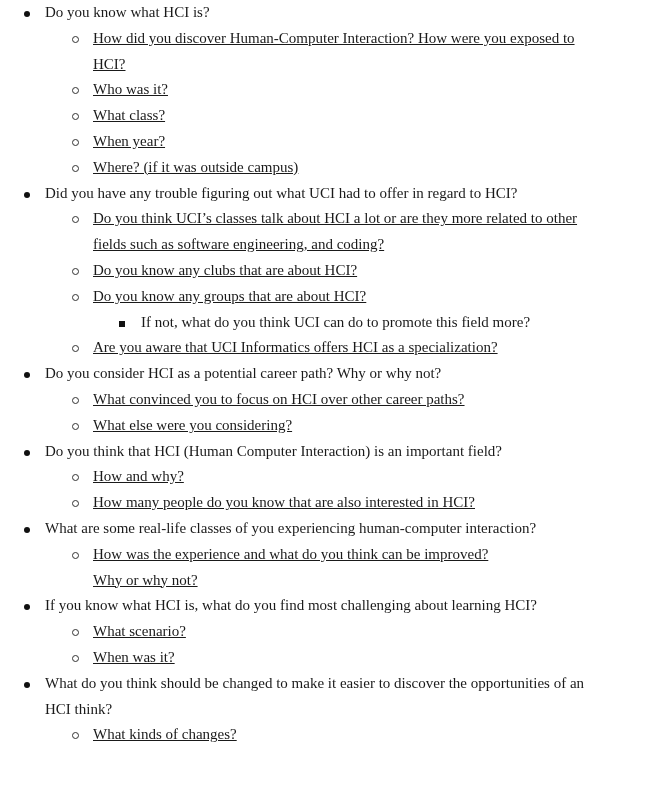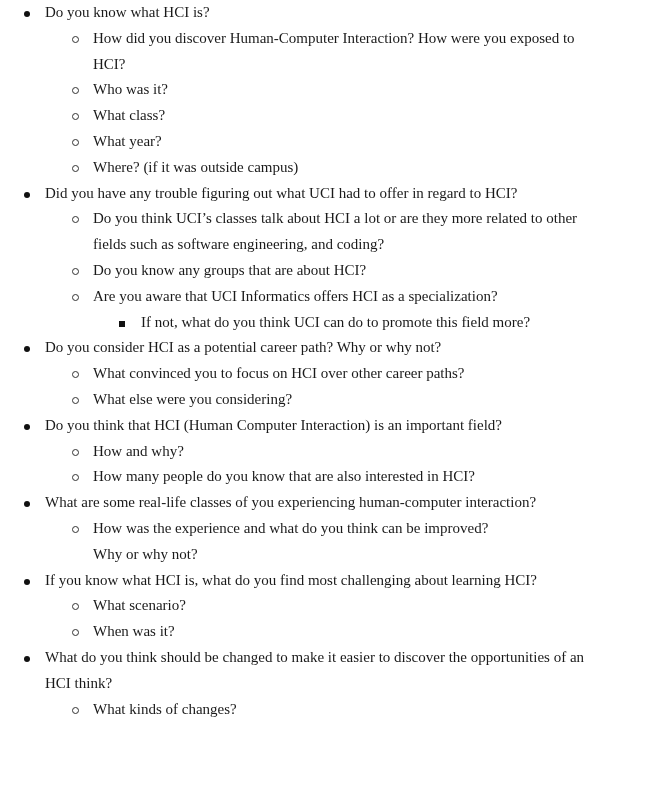--- a/index.html
+++ b/index.html
@@ -11,21 +11,21 @@
   .doc { position: relative; }
   .line {
     position: relative; height: 25.8px; line-height: 25.8px;
     white-space: nowrap;
   }
   .marker { position: absolute; top: 0; }
   .t { position: absolute; top: 0; }
   .l1 .marker { left: 22px; }
   .l1 .t { left: 45px; }
   .l2 .marker { left: 70px; }
-  .l2 .t { left: 93px; }
+  .l2 .t { left: 93px; text-decoration: underline; }
   .l3 .marker { left: 117px; }
   .l3 .t { left: 141px; }
   .disc { display:inline-block; width:6px; height:6px; border-radius:50%; background:#111; margin-top:10px; margin-left:2px; }
   .circle { display:inline-block; width:5px; height:5px; border-radius:50%; border:1px solid #333; margin-top:10px; margin-left:2px; }
   .square { display:inline-block; width:6px; height:6px; background:#111; margin-top:10px; margin-left:2px; }
 </style>
 </head>
 <body>
 
 <div class="doc" id="doc">
@@ -43,48 +43,52 @@
     <div class="line l2">
       <span class="marker"><span class="circle"></span></span>
       <span class="t">Who was it?</span>
     </div>
     <div class="line l2">
       <span class="marker"><span class="circle"></span></span>
       <span class="t">What class?</span>
     </div>
     <div class="line l2">
       <span class="marker"><span class="circle"></span></span>
-      <span class="t">What year?</span>
+      <span class="t">When year?</span>
     </div>
     <div class="line l2">
       <span class="marker"><span class="circle"></span></span>
       <span class="t">Where? (if it was outside campus)</span>
     </div>
     <div class="line l1">
       <span class="marker"><span class="disc"></span></span>
       <span class="t">Did you have any trouble figuring out what UCI had to offer in regard to HCI?</span>
     </div>
     <div class="line l2">
       <span class="marker"><span class="circle"></span></span>
       <span class="t">Do you think UCI’s classes talk about HCI a lot or are they more related to other</span>
     </div>
     <div class="line l2">
       <span class="t">fields such as software engineering, and coding?</span>
     </div>
     <div class="line l2">
       <span class="marker"><span class="circle"></span></span>
+      <span class="t">Do you know any clubs that are about HCI?</span>
+    </div>
+    <div class="line l2">
+      <span class="marker"><span class="circle"></span></span>
       <span class="t">Do you know any groups that are about HCI?</span>
+    </div>
+    <div class="line l3">
+      <span class="marker"><span class="square"></span></span>
+      <span class="t">If not, what do you think UCI can do to promote this field more?</span>
     </div>
     <div class="line l2">
       <span class="marker"><span class="circle"></span></span>
       <span class="t">Are you aware that UCI Informatics offers HCI as a specialization?</span>
-    </div>
-    <div class="line l3">
-      <span class="marker"><span class="square"></span></span>
-      <span class="t">If not, what do you think UCI can do to promote this field more?</span>
     </div>
     <div class="line l1">
       <span class="marker"><span class="disc"></span></span>
       <span class="t">Do you consider HCI as a potential career path? Why or why not?</span>
     </div>
     <div class="line l2">
       <span class="marker"><span class="circle"></span></span>
       <span class="t">What convinced you to focus on HCI over other career paths?</span>
     </div>
     <div class="line l2">

